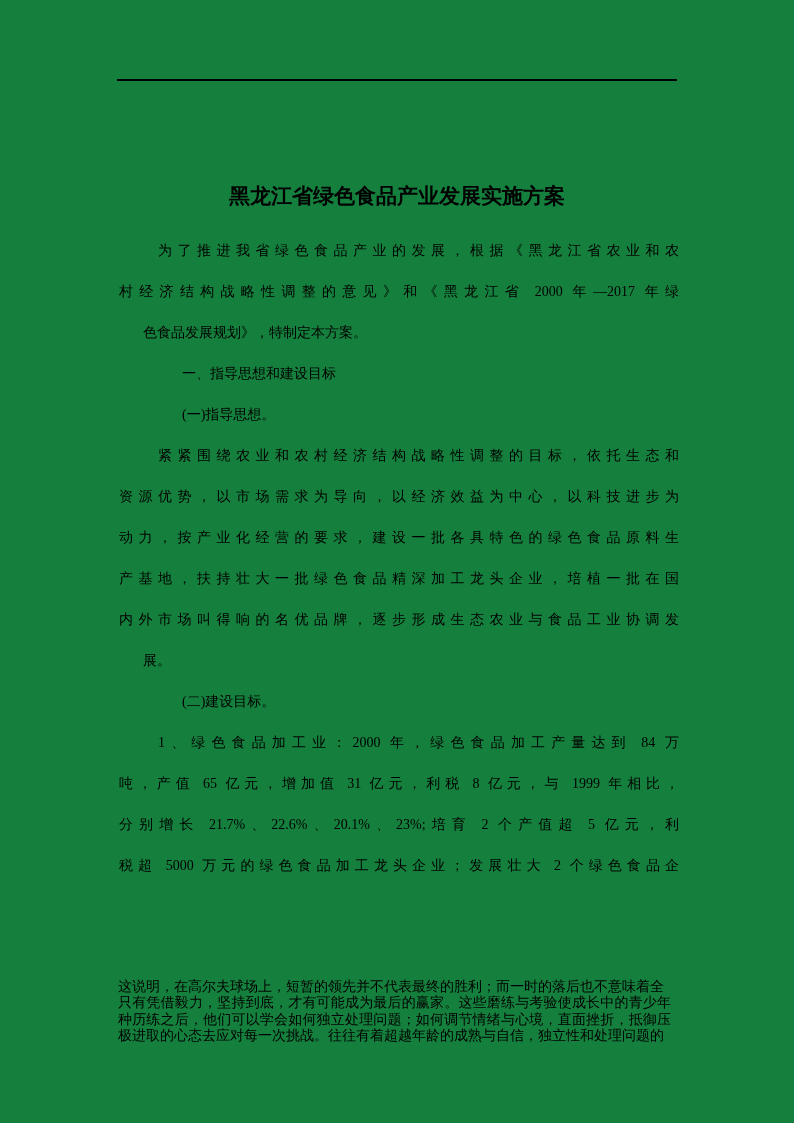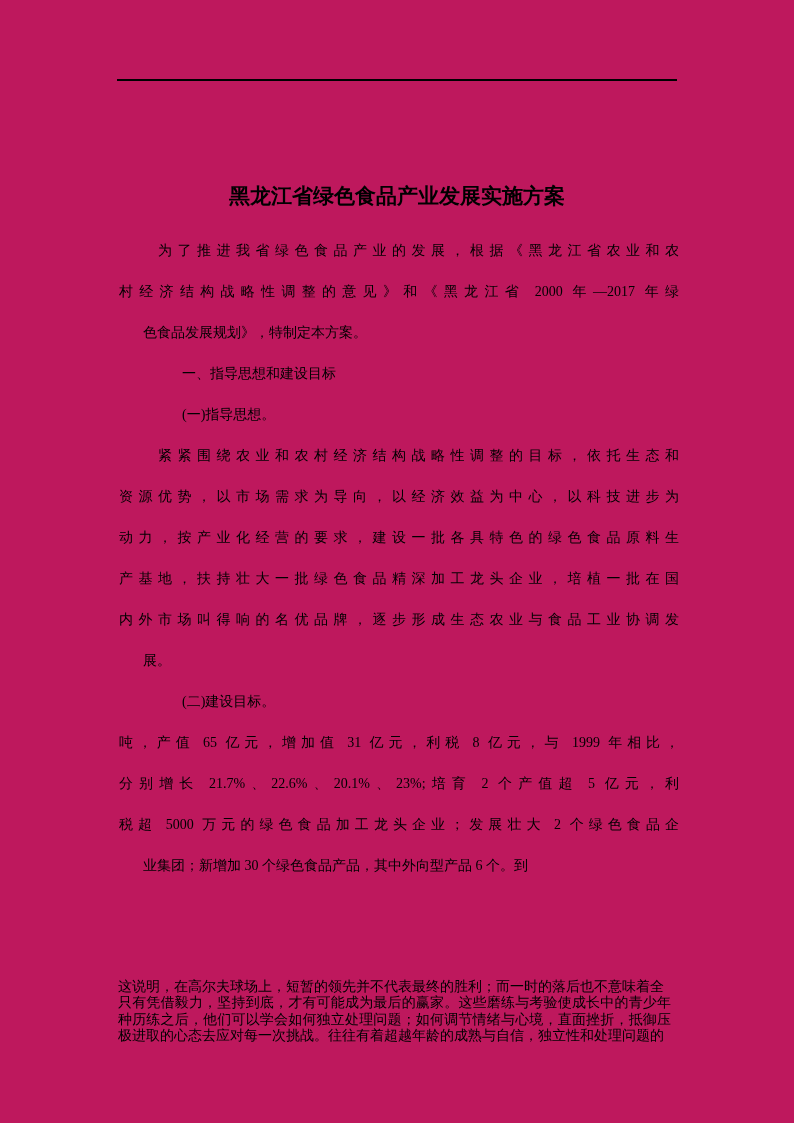--- a/index.html
+++ b/index.html
@@ -4,21 +4,21 @@
 <style>
   html, body {
     margin: 0;
     padding: 0;
     background: #ffffff;
   }
   .page {
     position: relative;
     width: 794px;
     height: 1123px;
-    background: #be185d;
+    background: #15803d;
     color: #000000;
     font-family: "Liberation Serif", serif;
     overflow: hidden;
   }
   .header-rule {
     position: absolute;
     left: 117px;
     top: 79px;
     width: 560px;
     height: 0;
@@ -85,24 +85,24 @@
     <div class="bline end">色食品发展规划》，特制定本方案。</div>
     <div class="bline indent end">一、指导思想和建设目标</div>
     <div class="bline indent end">(一)指导思想。</div>
     <div class="bline indent">紧紧围绕农业和农村经济结构战略性调整的目标，依托生态和</div>
     <div class="bline">资源优势，以市场需求为导向，以经济效益为中心，以科技进步为</div>
     <div class="bline">动力，按产业化经营的要求，建设一批各具特色的绿色食品原料生</div>
     <div class="bline">产基地，扶持壮大一批绿色食品精深加工龙头企业，培植一批在国</div>
     <div class="bline">内外市场叫得响的名优品牌，逐步形成生态农业与食品工业协调发</div>
     <div class="bline end">展。</div>
     <div class="bline indent end">(二)建设目标。</div>
+    <div class="bline indent">1、绿色食品加工业：2000 年，绿色食品加工产量达到 84 万</div>
     <div class="bline">吨，产值 65 亿元，增加值 31 亿元，利税 8 亿元，与 1999 年相比，</div>
     <div class="bline">分别增长 21.7%、22.6%、20.1%、23%;培育 2 个产值超 5 亿元，利</div>
     <div class="bline">税超 5000 万元的绿色食品加工龙头企业；发展壮大 2 个绿色食品企</div>
-    <div class="bline end">业集团；新增加 30 个绿色食品产品，其中外向型产品 6 个。到</div>
   </div>
 
   <div class="doc-footer">
     <div class="fline">这说明，在高尔夫球场上，短暂的领先并不代表最终的胜利；而一时的落后也不意味着全盘失败。</div>
     <div class="fline fill">只有凭借毅力，坚持到底，才有可能成为最后的赢家。这些磨练与考验使成长中的青少年受益匪浅。在种</div>
     <div class="fline fill">种历练之后，他们可以学会如何独立处理问题；如何调节情绪与心境，直面挫折，抵御压力；如何保持积</div>
     <div class="fline">极进取的心态去应对每一次挑战。往往有着超越年龄的成熟与自信，独立性和处理问题的能力都比较强。</div>
   </div>
 
 </div>

